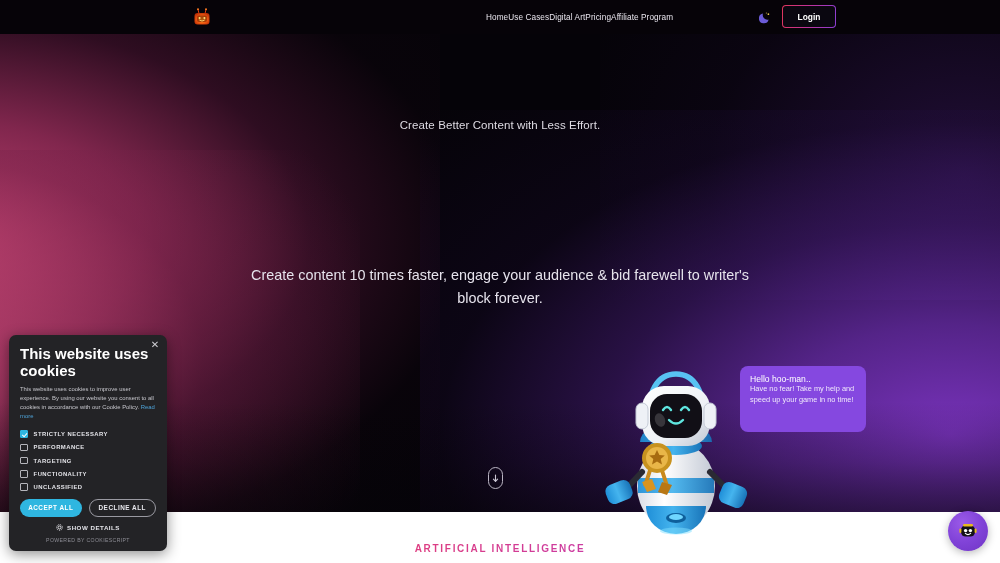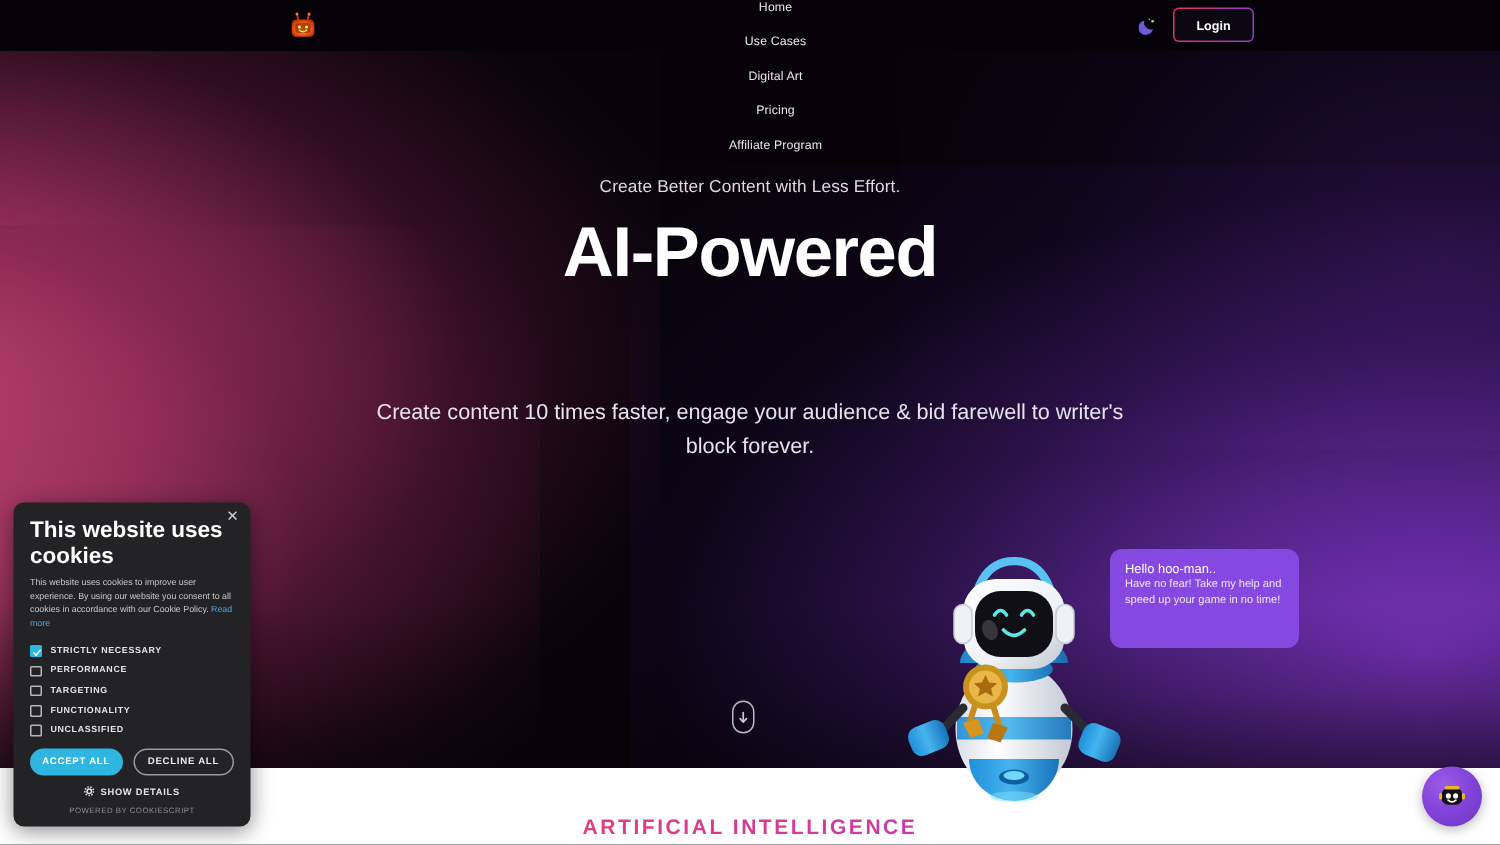--- a/index.html
+++ b/index.html
@@ -43,21 +43,21 @@
     position:absolute; left:0; top:0; width:1000px; height:34px;
     background:#060308; z-index:40;
     display:flex; align-items:center;
   }
   #logo {
     position:absolute; left:192px; top:8px;
     width:20px; height:18px;
   }
   .nav-links {
     position:absolute; left:486px; top:0; height:34px;
-    display:flex; align-items:center; gap:14px;flex-direction:column;
+    display:flex; align-items:center; 
   }
   .nav-link {
     color:#e9e6ee; font-size:8.2px; letter-spacing:.1px;
     text-decoration:none; white-space:nowrap; cursor:pointer;
   }
   #theme-toggle {
     position:absolute; left:758px; top:10px;
     width:14px; height:14px; cursor:pointer;
     display:flex; align-items:center; justify-content:center;
   }
@@ -131,21 +131,21 @@
     color:#f0e8fb; font-size:7.4px; line-height:10.5px;
   }
 
   
   #bottom-section {
     position:absolute; left:0; top:512px; width:1000px; height:51px;
     background:#fff; z-index:15;
   }
   #ai-label {
     position:absolute; left:0; top:31px; width:1000px; text-align:center;
-    font-size:14px; font-weight:bold; letter-spacing:1.7px;
+    font-size:10px; font-weight:bold; letter-spacing:1.7px;
     background:linear-gradient(90deg,#ef3b4e 0%,#ea3f6b 30%,#c83ba8 62%,#8c3ad4 100%);
     -webkit-background-clip:text; background-clip:text;
     -webkit-text-fill-color:transparent; color:transparent;
   }
   #chat-widget {
     position:absolute; left:948px; top:511px;
     width:40px; height:40px; border-radius:50%;
     background:radial-gradient(circle at 36% 30%, #9b5ae8 0%, #8143d8 50%, #6f34c4 100%);
     z-index:60; cursor:pointer;
     display:flex; align-items:center; justify-content:center;
@@ -265,21 +265,20 @@
     </svg>
   </div>
 
   <div id="login-btn">
     <div class="inner">Login</div>
   </div>
 </div>
 
 <div id="hero-content">
   <div id="eyebrow">Create Better Content with Less Effort.</div>
-  <h1 id="headline1">AI-Powered</h1>
   <p id="subhead">Create content 10 times faster, engage your audience &amp; bid farewell to writer's block forever.</p>
 
   <div id="scroll-mouse">
     <svg width="7" height="9" viewBox="0 0 7 9">
       <line x1="3.5" y1="1" x2="3.5" y2="7" stroke="#cdc8d6" stroke-width="1.1" stroke-linecap="round"></line>
       <path d="M1.4 5.1 L3.5 7.4 L5.6 5.1" stroke="#cdc8d6" stroke-width="1.1" fill="none" stroke-linecap="round" stroke-linejoin="round"></path>
     </svg>
   </div>
 </div>
 

